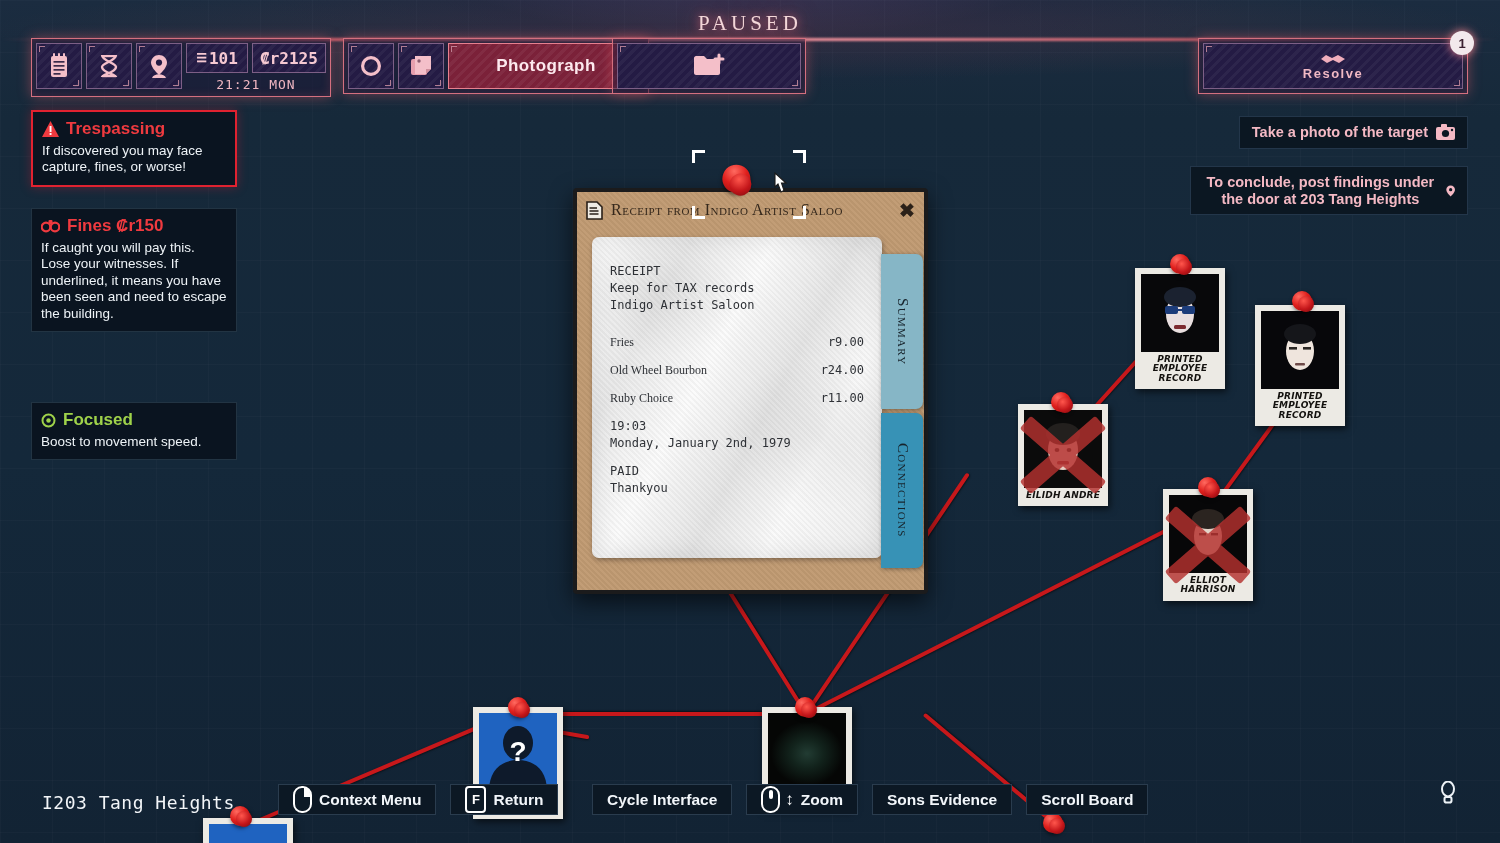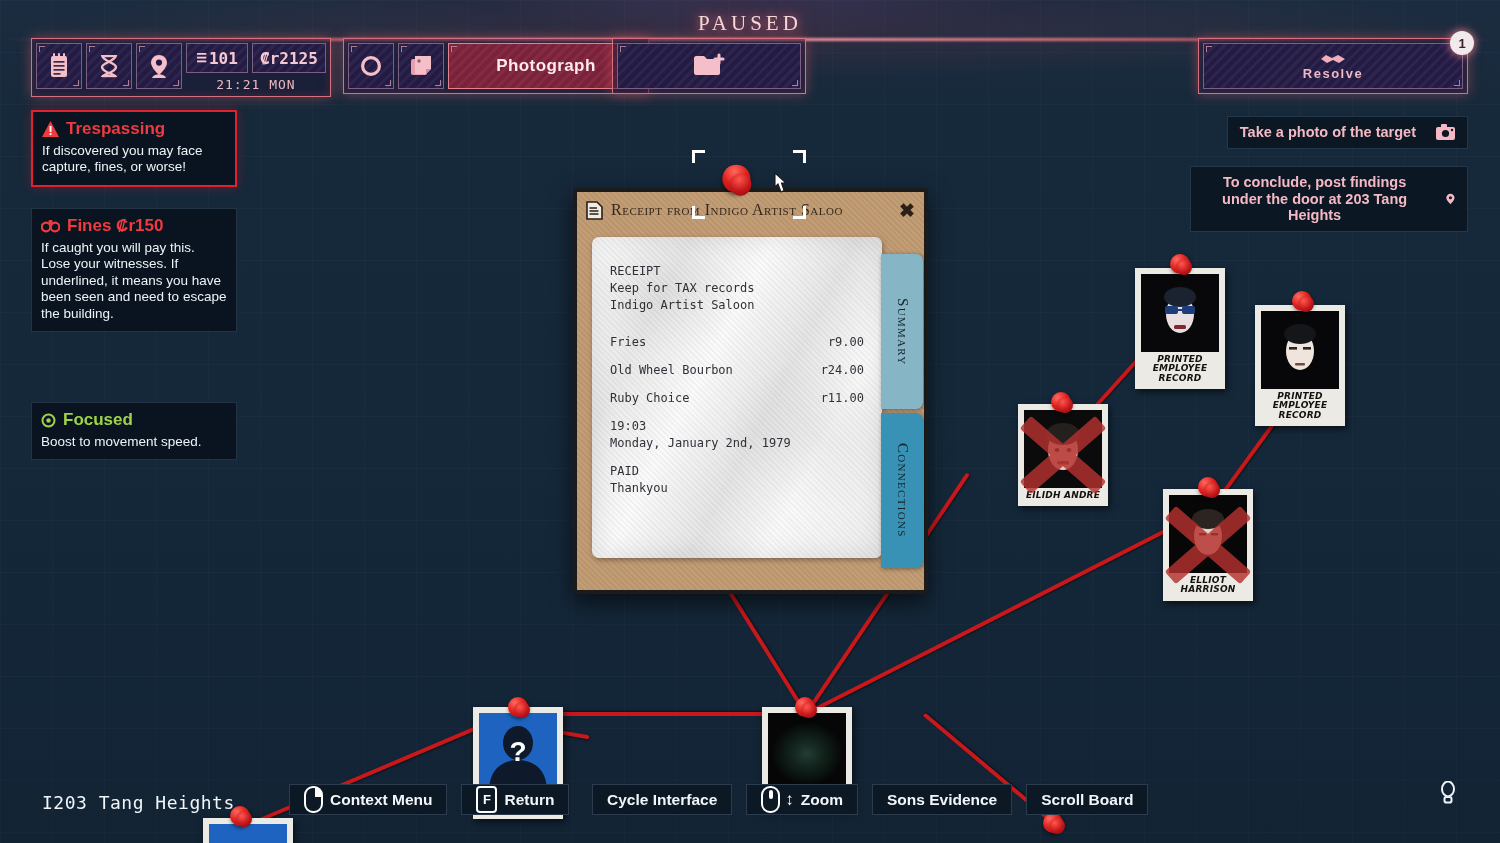--- a/index.html
+++ b/index.html
@@ -122,21 +122,21 @@
   .panel-title.red { color: #ef3a3f; }
   .panel-title.green { color: #9fd24a; }
   .panel-body { font-size: 13.5px; line-height: 1.22; color: #eef3f7; }
   .panel-list { margin-top: 10px; font-size: 12.2px; line-height: 1.18; font-weight: bold; }
   .panel-list div { margin-bottom: 8px; padding-left: 7px; }
   
   .obj {
     position: absolute; right: 32px;
     background: #0b1722; border: 1px solid #23364a;
     color: #f4b9c4; font-size: 14.5px; font-weight: bold;
-    padding: 7px 12px; display: flex; align-items: center; gap: 20px;
+    padding: 7px 12px; display: flex; align-items: center; gap: 8px;
     text-align: center; line-height: 1.15;
   }
   
   .board { position: absolute; inset: 0; pointer-events: none; }
   .thread {
     position: absolute; height: 4px; background: #c7181b;
     transform-origin: 0 50%; border-radius: 2px;
     box-shadow: 0 1px 2px rgba(0,0,0,.55);
   }
   .photo {
@@ -225,21 +225,21 @@
     background:
       linear-gradient(102deg, rgba(0,0,0,0.045) 0 1px, rgba(255,255,255,0) 1px 9px),
       linear-gradient(61deg, rgba(0,0,0,0.035) 0 1px, rgba(255,255,255,0) 1px 14px),
       linear-gradient(-74deg, rgba(0,0,0,0.03) 0 1px, rgba(255,255,255,0) 1px 19px);
   }
   .rcpt {
     font-family: "DejaVu Sans Mono", monospace;
     font-size: 12px; color: #2e3136; line-height: 1.42; position: relative; z-index: 2;
   }
   .rcpt .row { display: flex; }
-  .rcpt .row .n { flex: 1; }
+  .rcpt .row .n { flex: 1; font-family: Liberation Serif, serif; }
   .rcpt .gap { height: 20px; }
   .rcpt .gap-sm { height: 11px; }
   .tabs { position: absolute; right: -1px; top: 62px; width: 44px; z-index: 2; }
   .tab {
     width: 42px; height: 155px; margin-bottom: 4px;
     border-radius: 0 7px 7px 0;
     display: flex; align-items: center; justify-content: center;
     color: #17232b; font-family: "Liberation Serif", serif;
     font-variant: small-caps; font-size: 15px; letter-spacing: 1.3px;
     writing-mode: vertical-rl;
@@ -619,21 +619,21 @@
       <i class="head2" style="width:22px;height:22px;left:13px;top:7px;"></i>
     </div>
   </div>
 
   <svg class="cursor-hand" style="left:772px; top:172px;" viewBox="0 0 20 24">
     <path d="M3 1 L3 15 L6 12 L9 20 L12 18.5 L9.5 11 L14 11 Z" fill="#ffffff" stroke="#1a1a1a" stroke-width="1.1"></path>
   </svg>
 
   <div class="loc-label">I203 Tang Heights</div>
 
-  <div class="keybar" style="left:257px;padding-left:32px;">
+  <div class="keybar" style="left:246px;padding-left:32px;">
     <div class="key-item">
       <span class="mouse-ic">
         <i class="body"></i>
           <i class="rb"></i>
       </span>
       <span>Context Menu</span>
     </div>
     <div class="key-item" style="margin-left:14px;">
       <span class="key-glyph">F</span>
       <span>Return</span>

